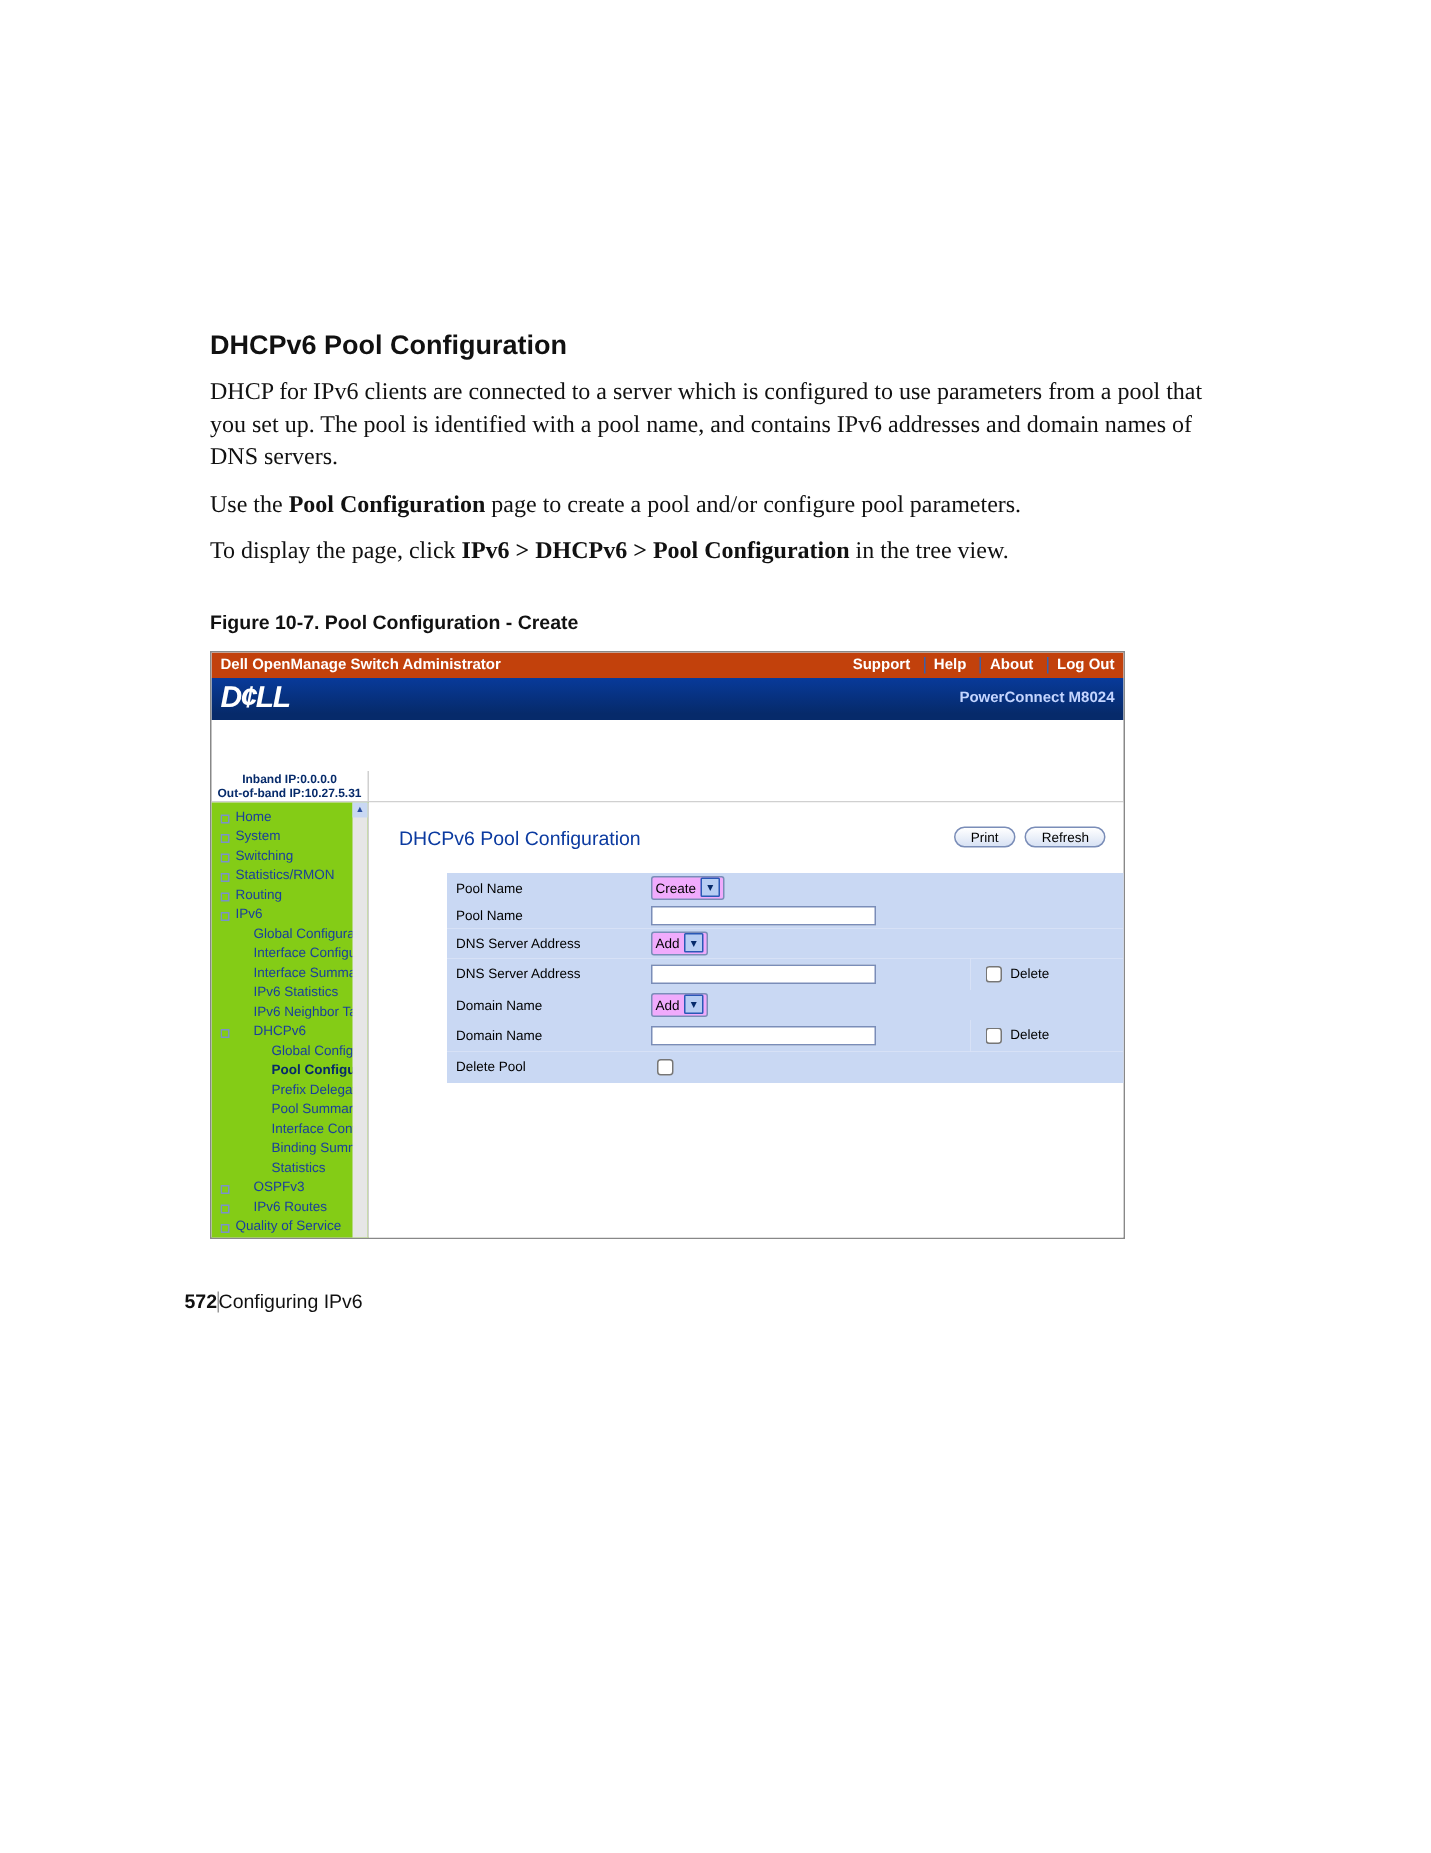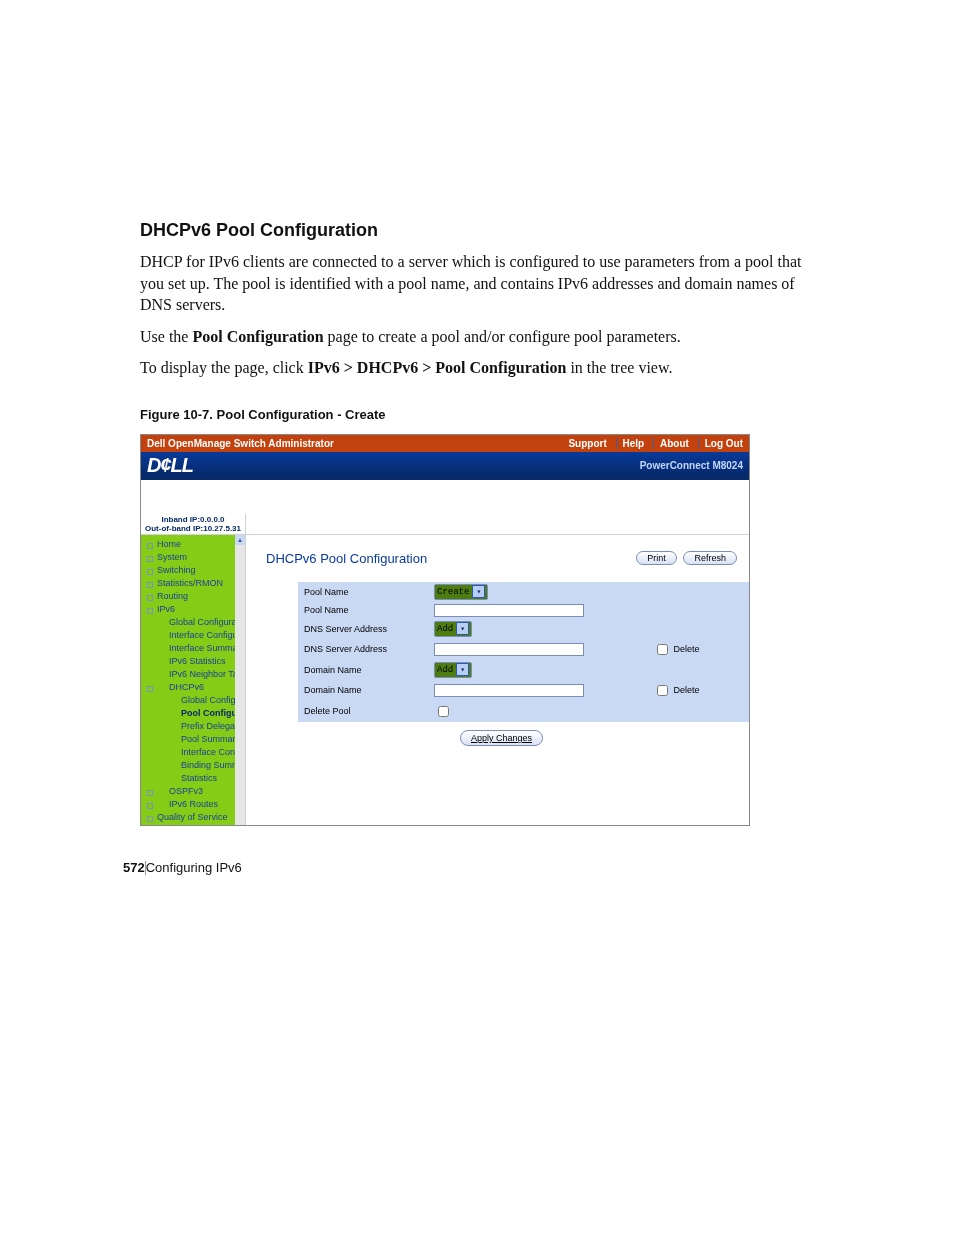--- a/index.html
+++ b/index.html
@@ -208,24 +208,24 @@
   }
   table.form td {
     background:#c9d8f3;
     padding: 2px 6px;
     height: 13px;
   }
   table.form td.lbl { width: 118px; }
   table.form td.fld { width: auto; }
   .sel {
     font-size:9px; height:14px;
-    border:1px solid #7a8db8; background:#4d7c0f;
+    border:1px solid #7a8db8; background:#f0abfc;
     border-radius:2px;
     padding:0 2px;
-    display:inline-flex; align-items:center; gap:3px;font-family:Liberation Mono, monospace;
+    display:inline-flex; align-items:center; gap:3px;
   }
   .sel .caret {
     width:11px; height:11px; background:#b7cdf3;
     border:1px solid #2a58b6; border-radius:1px;
     display:inline-flex; align-items:center; justify-content:center;
     color:#062a6a; font-size:8px; line-height:1;
   }
   input.txt {
     font-size:9px; height:13px; width:150px;
     border:1px solid #7a8db8; background:#fff; box-sizing:border-box;
@@ -385,23 +385,20 @@
             <td class="fld"><input class="txt" style=""></td>
             <td><input type="checkbox" class="cb" style=""> <span>Delete</span></td>
           </tr>
           <tr>
             <td class="lbl">Delete Pool</td>
             <td class="fld" colspan="2"><input type="checkbox" class="cb" style=""></td>
           </tr>
         </tbody>
           </table>
 
-        <div class="btnrow">
-          <span class="ovalbtn">Apply Changes</span>
-        </div>
       </div>
     </div>
   </div>
 
   <div class="footer">
     <span class="pg">572</span>
     <span class="sep"></span>
     <span>Configuring IPv6</span>
   </div>
 </div>

